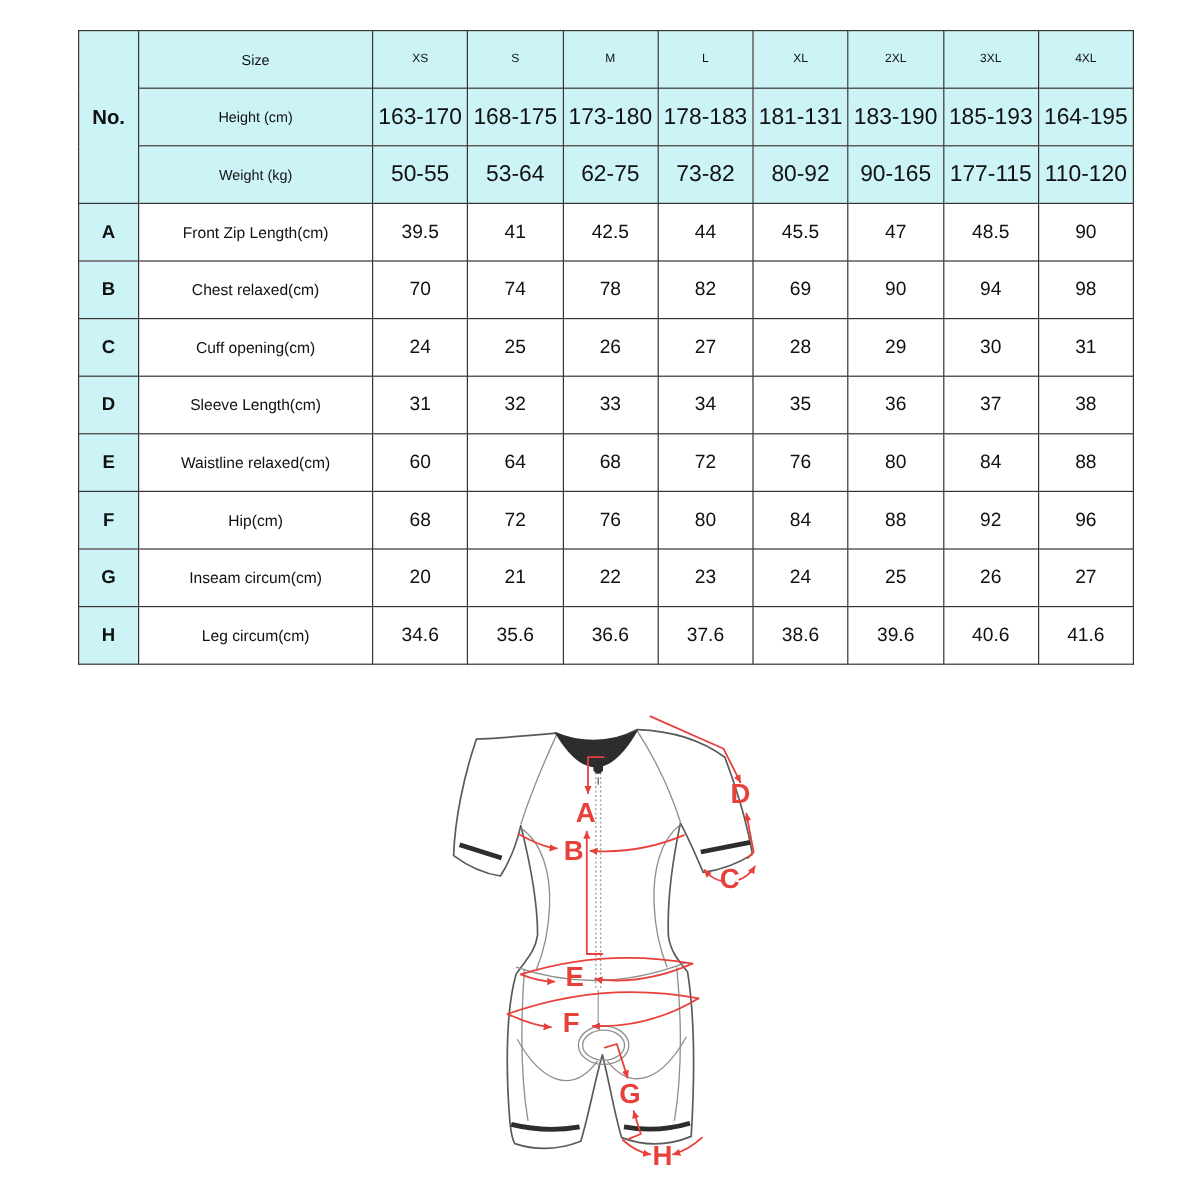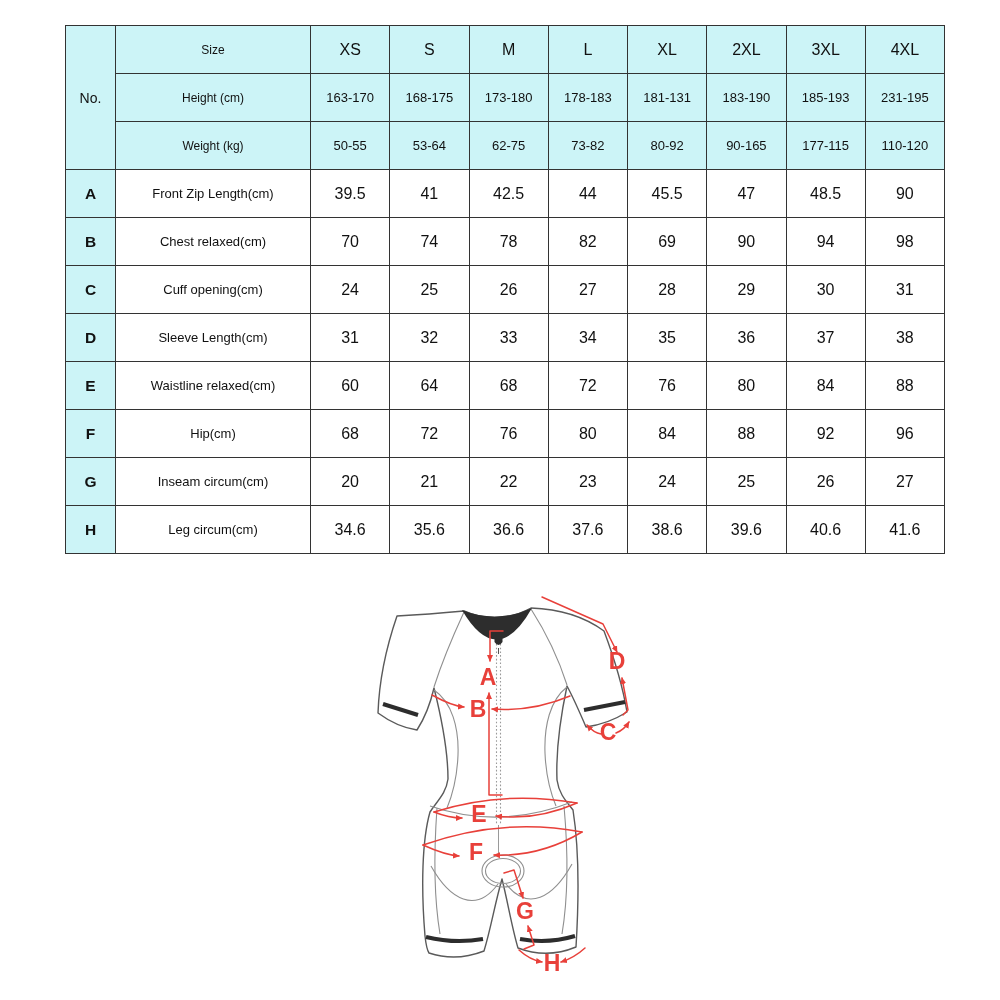--- a/index.html
+++ b/index.html
@@ -18,25 +18,25 @@
   }
   table.size-table{
     position:absolute;left:65px;top:25px;width:880px;
     border-collapse:collapse;table-layout:fixed;
   }
   .size-table tr{height:48px;}
   .size-table td{
     border:1px solid var(--border);text-align:center;vertical-align:middle;
     padding:0;overflow:hidden;white-space:nowrap;
   }
-  td.corner{background:var(--header-bg);font-weight:normal;font-size:14px;margin-left:24px;}
+  td.corner{background:var(--header-bg);font-weight:bold;font-size:17px;margin-left:24px;}
   td.hlabel{background:var(--header-bg);font-size:12px;}
   td.hval{background:var(--header-bg);}
-  td.size-val{font-size:16px;}
-  td.spec-val{font-size:13px;text-align:center;}
+  td.size-val{font-size:10px;}
+  td.spec-val{font-size:19px;text-align:center;}
   td.letter{background:var(--header-bg);font-weight:bold;font-size:15.5px;}
   td.mlabel{font-size:13px;}
   td.mval{font-size:16px;}
 
   svg.garment{position:absolute;left:350px;top:582px;width:340px;height:418px;}
   .outline{fill:#ffffff;stroke:var(--garment-line);stroke-width:1.4;stroke-linejoin:round;}
   .seam path,.seam ellipse{fill:none;stroke:var(--seam-line);stroke-width:1.1;}
   .zip-dotted{fill:none;stroke:#9a9a9a;stroke-width:1.1;stroke-dasharray:1.6 2.1;}
   .zip-solid{fill:none;stroke:#9a9a9a;stroke-width:1;}
   .black-fill{fill:var(--accent-black);stroke:none;}
@@ -81,21 +81,21 @@
         </tr>
         <tr>
           <td class="hlabel">Height (cm)</td>
           <td class="hval spec-val">163-170</td>
           <td class="hval spec-val">168-175</td>
           <td class="hval spec-val">173-180</td>
           <td class="hval spec-val">178-183</td>
           <td class="hval spec-val">181-131</td>
           <td class="hval spec-val">183-190</td>
           <td class="hval spec-val">185-193</td>
-          <td class="hval spec-val">231-195</td>
+          <td class="hval spec-val">164-195</td>
         </tr>
         <tr>
           <td class="hlabel">Weight (kg)</td>
           <td class="hval spec-val">50-55</td>
           <td class="hval spec-val">53-64</td>
           <td class="hval spec-val">62-75</td>
           <td class="hval spec-val">73-82</td>
           <td class="hval spec-val">80-92</td>
           <td class="hval spec-val">90-165</td>
           <td class="hval spec-val">177-115</td>

